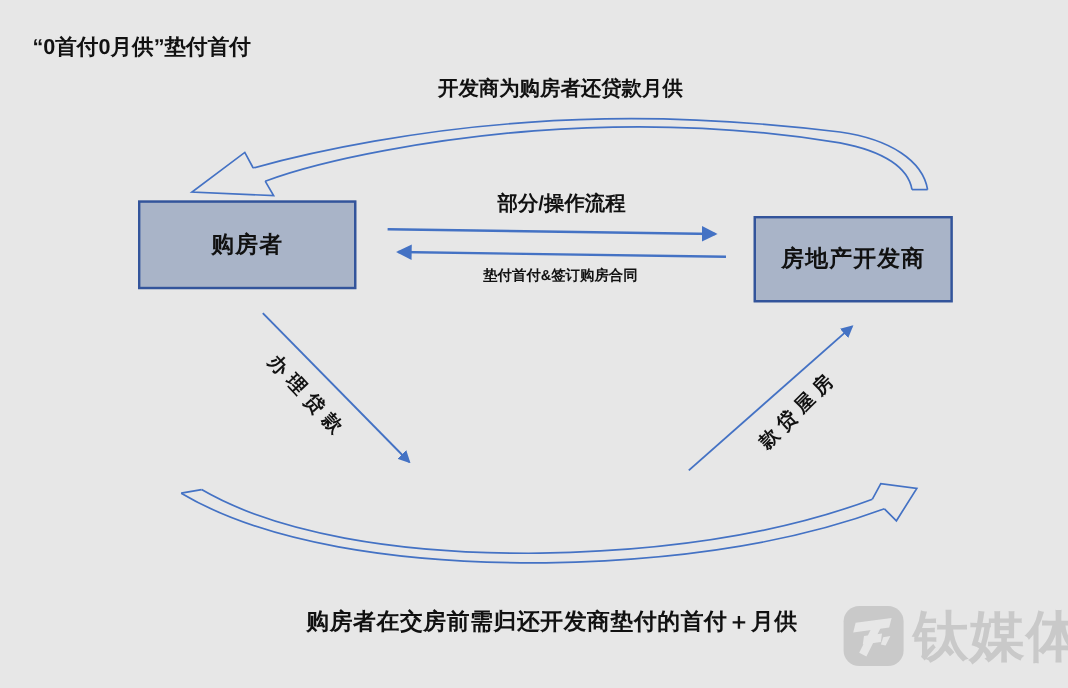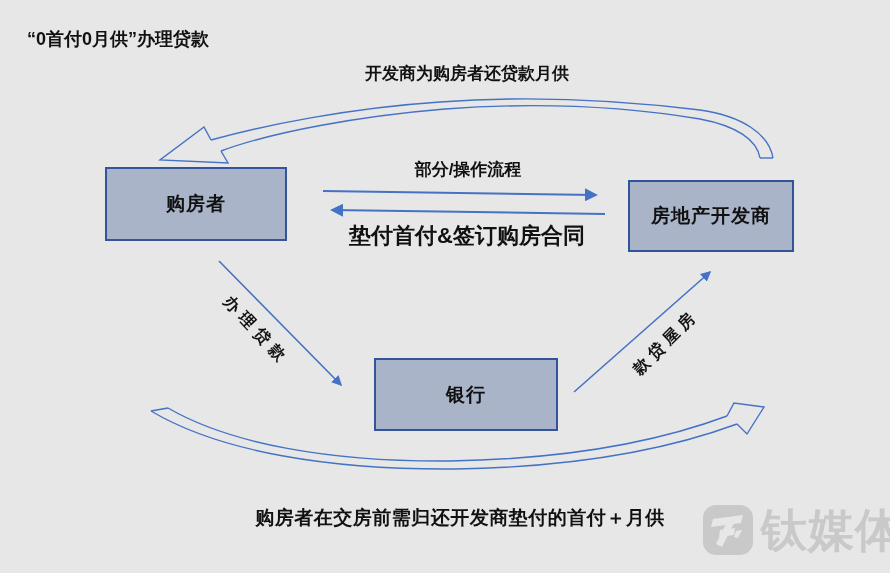--- a/index.html
+++ b/index.html
@@ -12,30 +12,30 @@
   .title {
     position:absolute; left:27px; top:27px;
     font-size:18px; font-weight:700; white-space:nowrap;
   }
   .node {
     position:absolute; box-sizing:border-box;
     background:#a9b4c8; border:2px solid #33549b;
     display:flex; align-items:center; justify-content:center;
   }
   .node span { font-size:19px; font-weight:700; letter-spacing:1px; }
-  .node-buyer     { left:105px; top:167px; width:182px; height:74px; }
+  .node-buyer     { left:115px; top:167px; width:182px; height:74px; }
   .node-developer { left:628px; top:180px; width:166px; height:72px; }
   .node-bank      { left:374px; top:358px; width:184px; height:73px; }
   .lbl {
     position:absolute; font-weight:700; white-space:nowrap;
     transform:translateX(-50%);
   }
   .lbl-top      { left:467px; top:62px;  font-size:17px; }
   .lbl-deposit  { left:468px; top:158px; font-size:17px; }
-  .lbl-advance  { left:467px; top:221px; font-size:22px; }
+  .lbl-advance  { left:467px; top:221px; font-size:12px; }
   .lbl-bottom   { left:460px; top:505px; font-size:19px; letter-spacing:0.5px; }
   .lbl-apply {
     position:absolute; left:256px; top:331px;
     transform:translate(-50%,-50%) rotate(47deg);
     font-size:16px; font-weight:700; letter-spacing:6px; white-space:nowrap;
   }
   .lbl-house {
     position:absolute; left:664px; top:344px;
     transform:translate(-50%,-50%) rotate(45deg);
     display:flex; flex-direction:column; align-items:center; gap:5px;
@@ -50,21 +50,21 @@
   .wm-text {
     font-size:46px; font-weight:700; color:#c9c9c9;
     letter-spacing:1px; line-height:52px; white-space:nowrap;
   }
 </style>
 </head>
 <body>
 
 <div class="canvas">
 
-  <div class="title">“0首付0月供”办理贷款</div>
+  <div class="title">“0首付0月供”垫付首付</div>
 
   <svg class="arrows" width="890" height="573" viewBox="0 0 890 573">
     <defs>
       <marker id="ah" viewBox="0 0 10 10" refX="8.5" refY="5" markerWidth="6.5" markerHeight="6.5" orient="auto-start-reverse">
         <path d="M0,0 L10,5 L0,10 z" fill="#4472c4"></path>
       </marker>
     </defs>
     <g stroke="#4472c4" fill="none">
 
       <g>
@@ -100,23 +100,20 @@
     <span>款</span>
   </div>
   <div class="lbl lbl-bottom">购房者在交房前需归还开发商垫付的首付＋月供</div>
 
   <div class="node node-buyer">
     <span>购房者</span>
   </div>
   <div class="node node-developer">
     <span>房地产开发商</span>
   </div>
-  <div class="node node-bank">
-    <span>银行</span>
-  </div>
 
   <div class="wm">
     <svg width="52" height="52" viewBox="0 0 52 52">
       <rect x="1" y="1" width="50" height="50" rx="13" fill="#c9c9c9"></rect>
       <g fill="#e7e7e7">
         <polygon points="11,15 41,11 39,19 9,23"></polygon>
         <polygon points="18,26 33,24 32,31 17,33"></polygon>
         <polygon points="27,14 35,13 20,43 14,40"></polygon>
         <polygon points="34,27 40,26 36,34 32,33"></polygon>
       </g>

